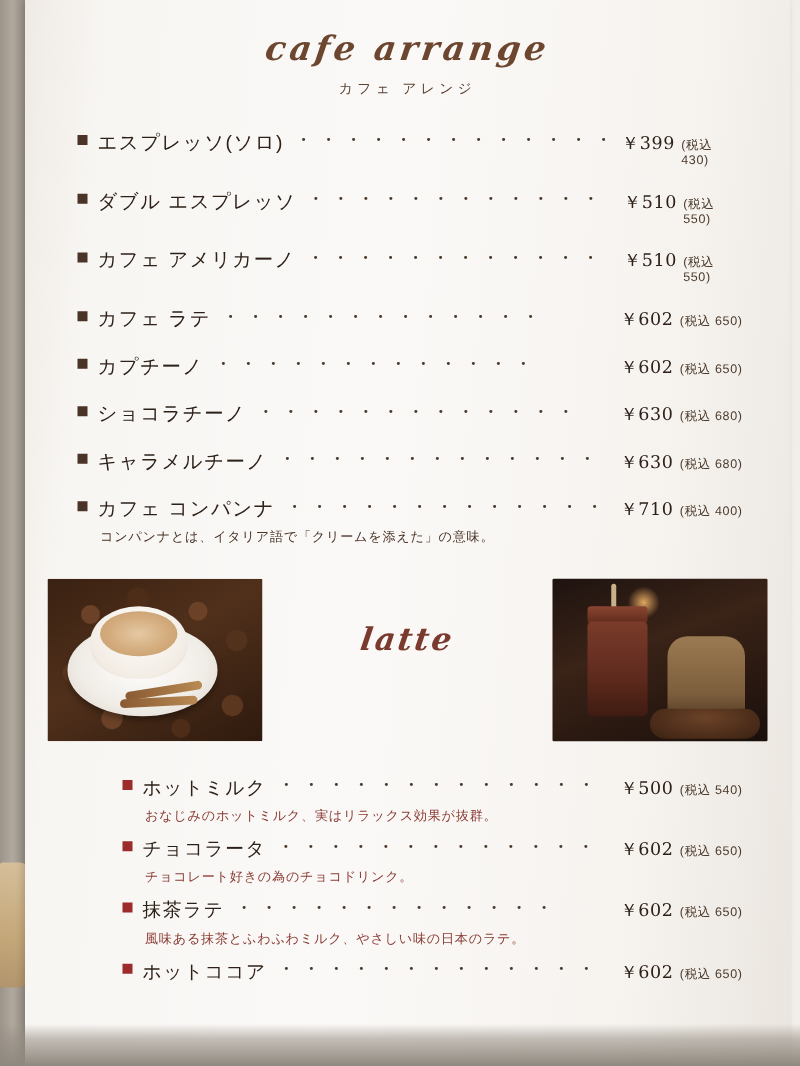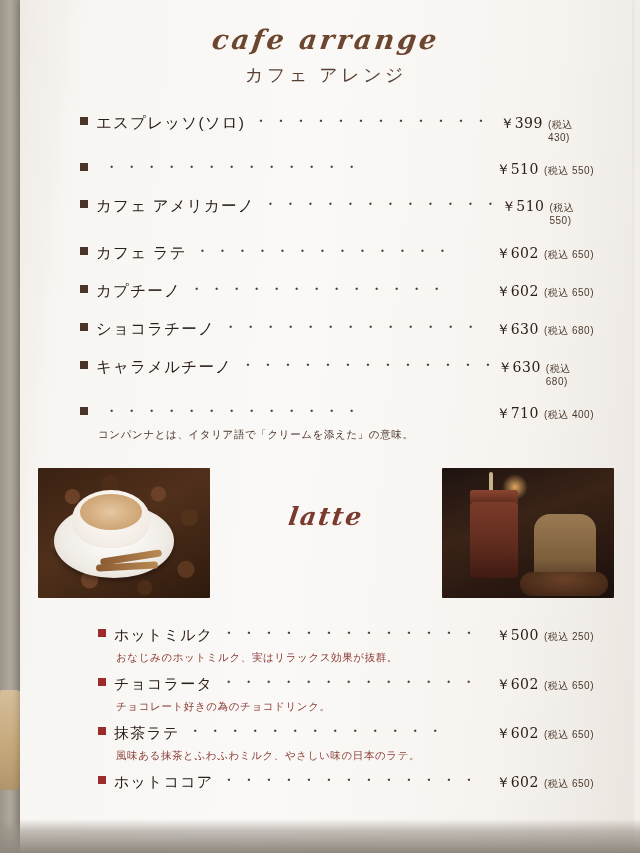--- a/index.html
+++ b/index.html
@@ -68,31 +68,31 @@
     font-style: italic;
     font-size: 27px;
     letter-spacing: 3px;
     color: #6d4630;
     margin-top: 24px;
     font-weight: 600;
     transform: skewX(-8deg);
   }
   .sub-title {
     text-align: center;
-    font-size: 18px;
+    font-size: 11px;
     color: #5a4233;
     letter-spacing: 3.5px;
     margin-top: 8px;
     font-family: "Liberation Sans", sans-serif;
   }
 
   
   .menu-list {
     margin: 26px 0 0 0;
-    padding: 0 38px 0 60px;
+    padding: 0 38px 0 42px;
   }
   .menu-row {
     display: flex;
     align-items: baseline;
     margin-bottom: 17px;
     position: relative;
   }
   .bullet {
     width: 8px; height: 8px;
     background: #4a3327;
@@ -307,20 +307,21 @@
         <div class="menu-row">
           <span class="bullet"></span>
           <span class="item-name">エスプレッソ(ソロ)</span>
           <span class="dots">・・・・・・・・・・・・・</span>
           <span class="price">￥399</span>
           <span class="tax">(税込 430)</span>
         </div>
 
         <div class="menu-row">
           <span class="bullet"></span>
+          <span class="item-name">ダブル エスプレッソ</span>
           <span class="dots">・・・・・・・・・・・・・</span>
           <span class="price">￥510</span>
           <span class="tax">(税込 550)</span>
         </div>
 
         <div class="menu-row">
           <span class="bullet"></span>
           <span class="item-name">カフェ アメリカーノ</span>
           <span class="dots">・・・・・・・・・・・・・</span>
           <span class="price">￥510</span>
@@ -354,20 +355,21 @@
         <div class="menu-row">
           <span class="bullet"></span>
           <span class="item-name">キャラメルチーノ</span>
           <span class="dots">・・・・・・・・・・・・・</span>
           <span class="price">￥630</span>
           <span class="tax">(税込 680)</span>
         </div>
 
         <div class="menu-row">
           <span class="bullet"></span>
+          <span class="item-name">カフェ コンパンナ</span>
           <span class="dots">・・・・・・・・・・・・・</span>
           <span class="price">￥710</span>
           <span class="tax">(税込 400)</span>
         </div>
         <div class="note dark">コンパンナとは、イタリア語で「クリームを添えた」の意味。</div>
 
       </div>
 
       <div class="photo-band">
         <div class="photo photo-left">
@@ -392,21 +394,21 @@
         </div>
       </div>
 
       <div class="bottom-list">
 
         <div class="menu-row">
           <span class="bullet red"></span>
           <span class="item-name">ホットミルク</span>
           <span class="dots">・・・・・・・・・・・・・</span>
           <span class="price">￥500</span>
-          <span class="tax">(税込 250)</span>
+          <span class="tax">(税込 540)</span>
         </div>
         <div class="note">おなじみのホットミルク、実はリラックス効果が抜群。</div>
 
         <div class="menu-row">
           <span class="bullet red"></span>
           <span class="item-name">チョコラータ</span>
           <span class="dots">・・・・・・・・・・・・・</span>
           <span class="price">￥602</span>
           <span class="tax">(税込 650)</span>
         </div>

